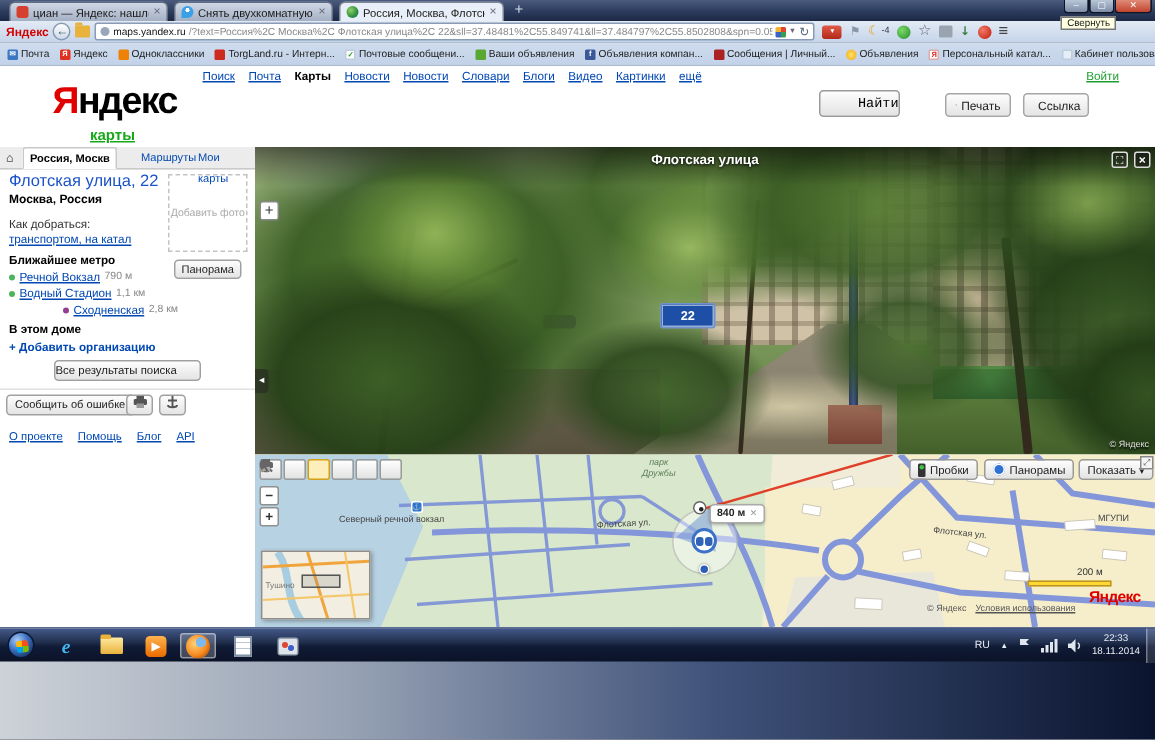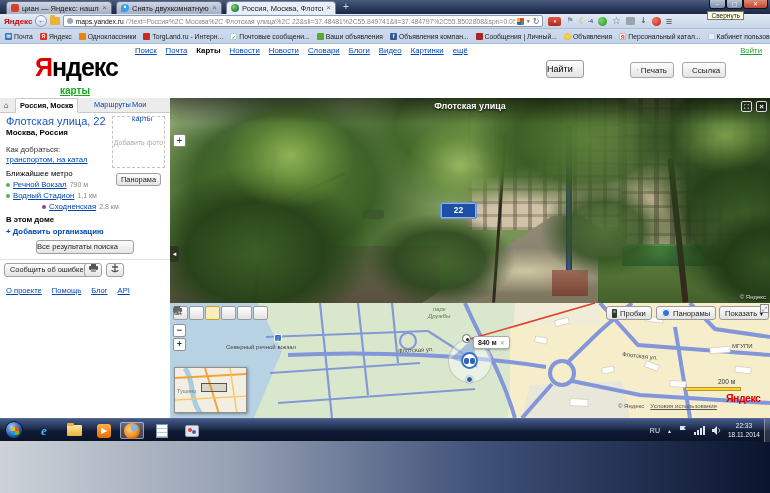--- a/index.html
+++ b/index.html
@@ -52,45 +52,45 @@
   .moonwrap { display:flex; align-items:center; gap:1px; font-size:6px; color:#445; }
   .badge { font-size:6px; color:#334; }
 
   .bookmarksbar { position:absolute; top:29px; left:0; right:0; height:15px;
                   background:linear-gradient(#cfdcee,#c2d2e8); border-bottom:1px solid #a8b9d2;
                   display:flex; align-items:center; gap:7px; padding:0 5px; font-size:6.8px; color:#1c1c1c; overflow:hidden; }
   .bk { display:flex; align-items:center; gap:2px; white-space:nowrap; }
   .bk-ic { width:7px; height:7px; border-radius:1px; flex:none; color:#fff; font-size:5px; line-height:7px; text-align:center; font-weight:bold; }
 
   
-  .pagechrome { position:absolute; top:44px; left:0; right:0; height:54px; background:#fff; }
+  .pagechrome { position:absolute; top:44px; left:0; right:16px; height:54px; background:#fff; }
   .services { position:absolute; left:135px; top:2px; font-size:7.8px; display:flex; gap:9px; }
   .services a { color:#0047b3; text-decoration:underline; }
   .services .cur { color:#000; font-weight:bold; text-decoration:none; }
   .login { position:absolute; right:8px; top:2px; font-size:7.8px; color:#1f9e30; text-decoration:underline; }
   .biglogo { position:absolute; left:35px; top:9px; font-size:25px; font-weight:bold; color:#000; letter-spacing:-1px; }
   .biglogo .ya { color:#e00000; }
   .logosub { position:absolute; left:60px; top:41px; font-size:10px; font-weight:bold; color:#18a81c; text-decoration:underline; }
   .searchbox { position:absolute; left:135px; top:16px; width:405px; height:18px; border:1px solid #979aa0; font-size:9.5px; color:#000; padding:0 4px; }
-  .findbtn { position:absolute; left:546px; top:16px; width:38px; height:18px;
-             background:linear-gradient(#fdfdfd,#e3e3e3); border:1px solid #9a9a9a; border-radius:3px; font-size:9px; color:#000; text-align:left; line-height:16px; }
+  .findbtn { position:absolute; left:546px; top:16px; width:54px; height:18px;
+             background:linear-gradient(#fdfdfd,#e3e3e3); border:1px solid #9a9a9a; border-radius:3px; font-size:9px; color:#000; text-align:right; line-height:16px;font-family:Liberation Mono, monospace; }
   .hbtn { position:absolute; top:18px; height:16px; background:linear-gradient(#fdfdfd,#e4e4e4);
           border:1px solid #a5a5a5; border-radius:3px; font-size:8px; color:#222; display:flex; align-items:center; gap:3px; padding:0 6px; }
 
   
   .sidebar { position:absolute; top:98px; left:0; width:170px; height:320px; background:#fff; }
   .sb-tabs { position:absolute; top:0; left:0; right:0; height:15px; background:#ececec; border-bottom:1px solid #c9c9c9; font-size:7.4px; }
   .sb-home { position:absolute; left:4px; top:3px; color:#777; font-size:8px; }
   .sb-tab { position:absolute; top:0; height:15px; line-height:14px; padding:0 4px; color:#0047b3; }
   .sb-tab.active { background:#fff; border:1px solid #c9c9c9; border-bottom:1px solid #fff; color:#000; font-weight:bold; border-radius:2px 2px 0 0; }
   .sb-title { position:absolute; left:6px; top:17px; font-size:11px; color:#1a53c7; }
   .sb-sub { position:absolute; left:6px; top:30px; font-size:8px; font-weight:bold; color:#000; }
   .sb-how { position:absolute; left:6px; top:47px; font-size:7.8px; color:#333; }
   .sb-howlinks { position:absolute; left:6px; top:57px; font-size:7.8px; color:#0047b3; text-decoration:underline; }
-  .sb-metro-h { position:absolute; left:6px; top:71px; font-size:7.8px; font-weight:normal; }
+  .sb-metro-h { position:absolute; left:6px; top:71px; font-size:7.8px; font-weight:bold; }
   .metro-item { position:absolute; left:6px; font-size:7.8px; display:flex; align-items:center; gap:3px; }
   .metro-b { width:4px; height:4px; border-radius:50%; flex:none; }
   .metro-n { color:#0047b3; text-decoration:underline; }
   .metro-d { color:#888; font-size:7px; }
   .sb-house-h { position:absolute; left:6px; top:117px; font-size:7.8px; font-weight:bold; }
   .sb-addorg { position:absolute; left:6px; top:129px; font-size:7.8px; color:#0047b3; font-weight:bold; }
   .sb-results { position:absolute; left:36px; top:142px; width:98px; height:14px; background:linear-gradient(#fdfdfd,#e4e4e4);
                 border:1px solid #a0a0a0; border-radius:3px; font-size:7.6px; text-align:left; line-height:12px; color:#222; }
   .sb-div { position:absolute; left:0; right:0; top:161px; border-top:1px solid #e0e0e0; }
   .sb-report { position:absolute; left:4px; top:165px; height:14px; background:linear-gradient(#fdfdfd,#e4e4e4);

